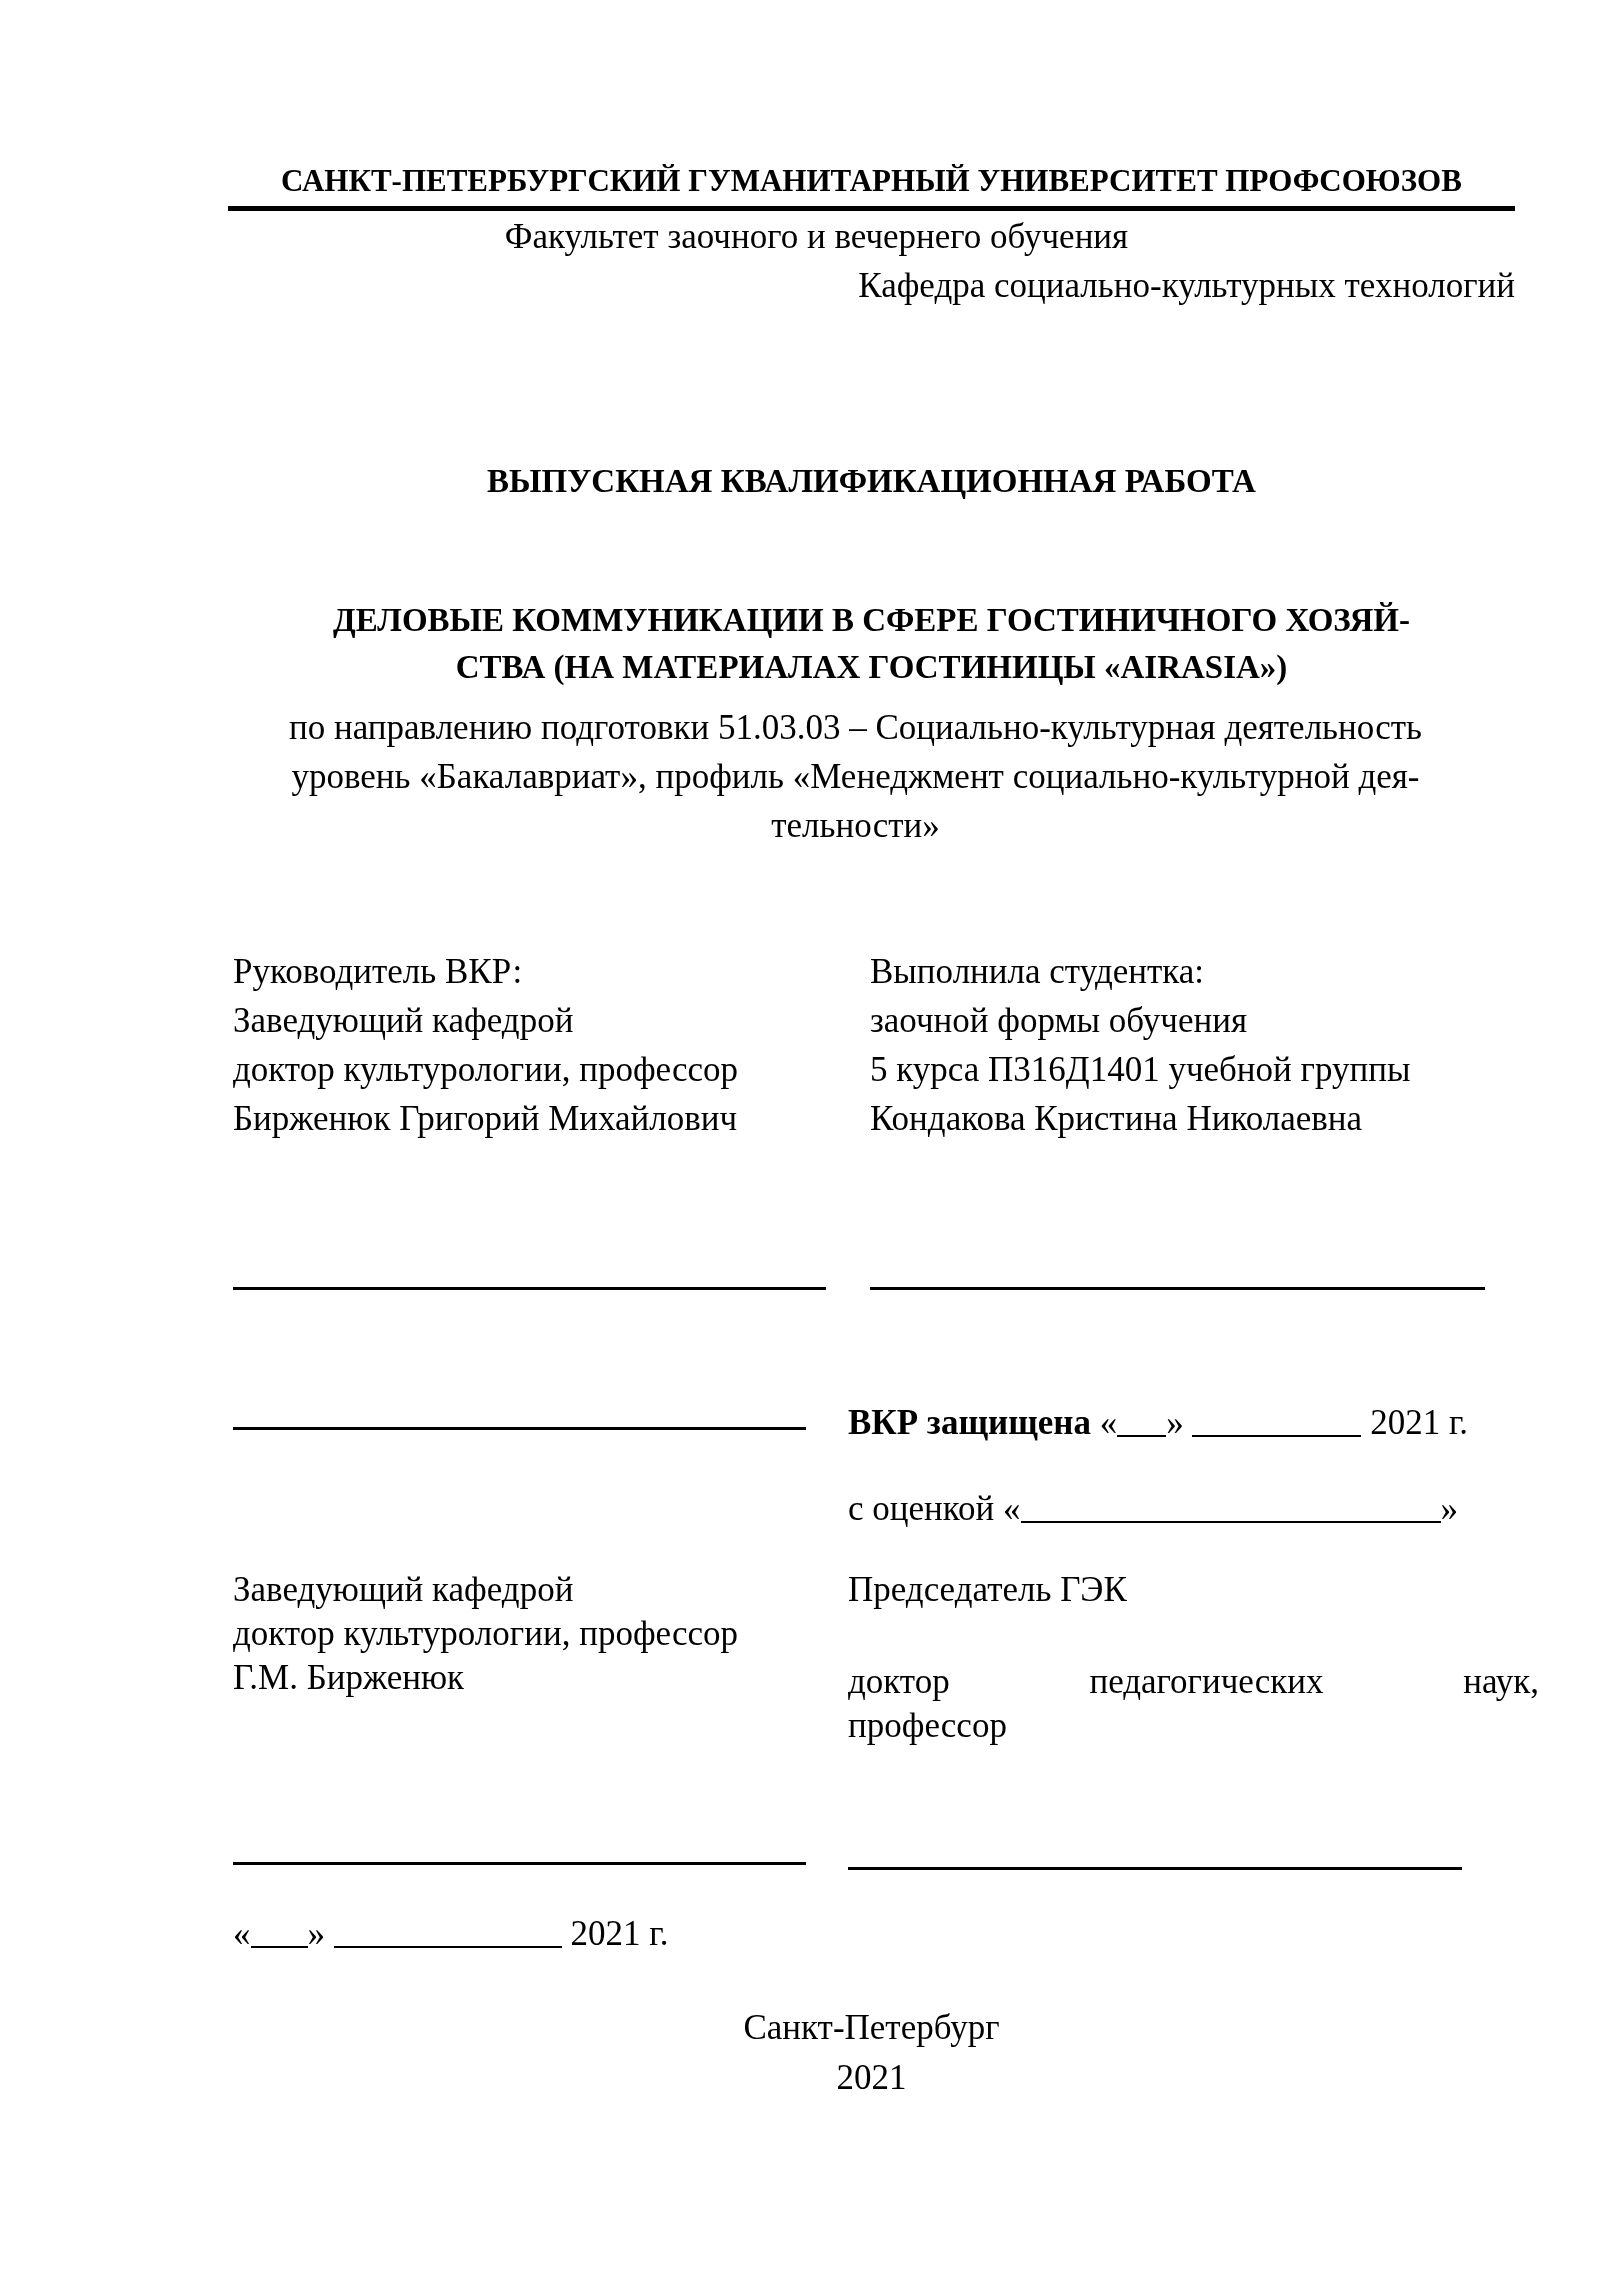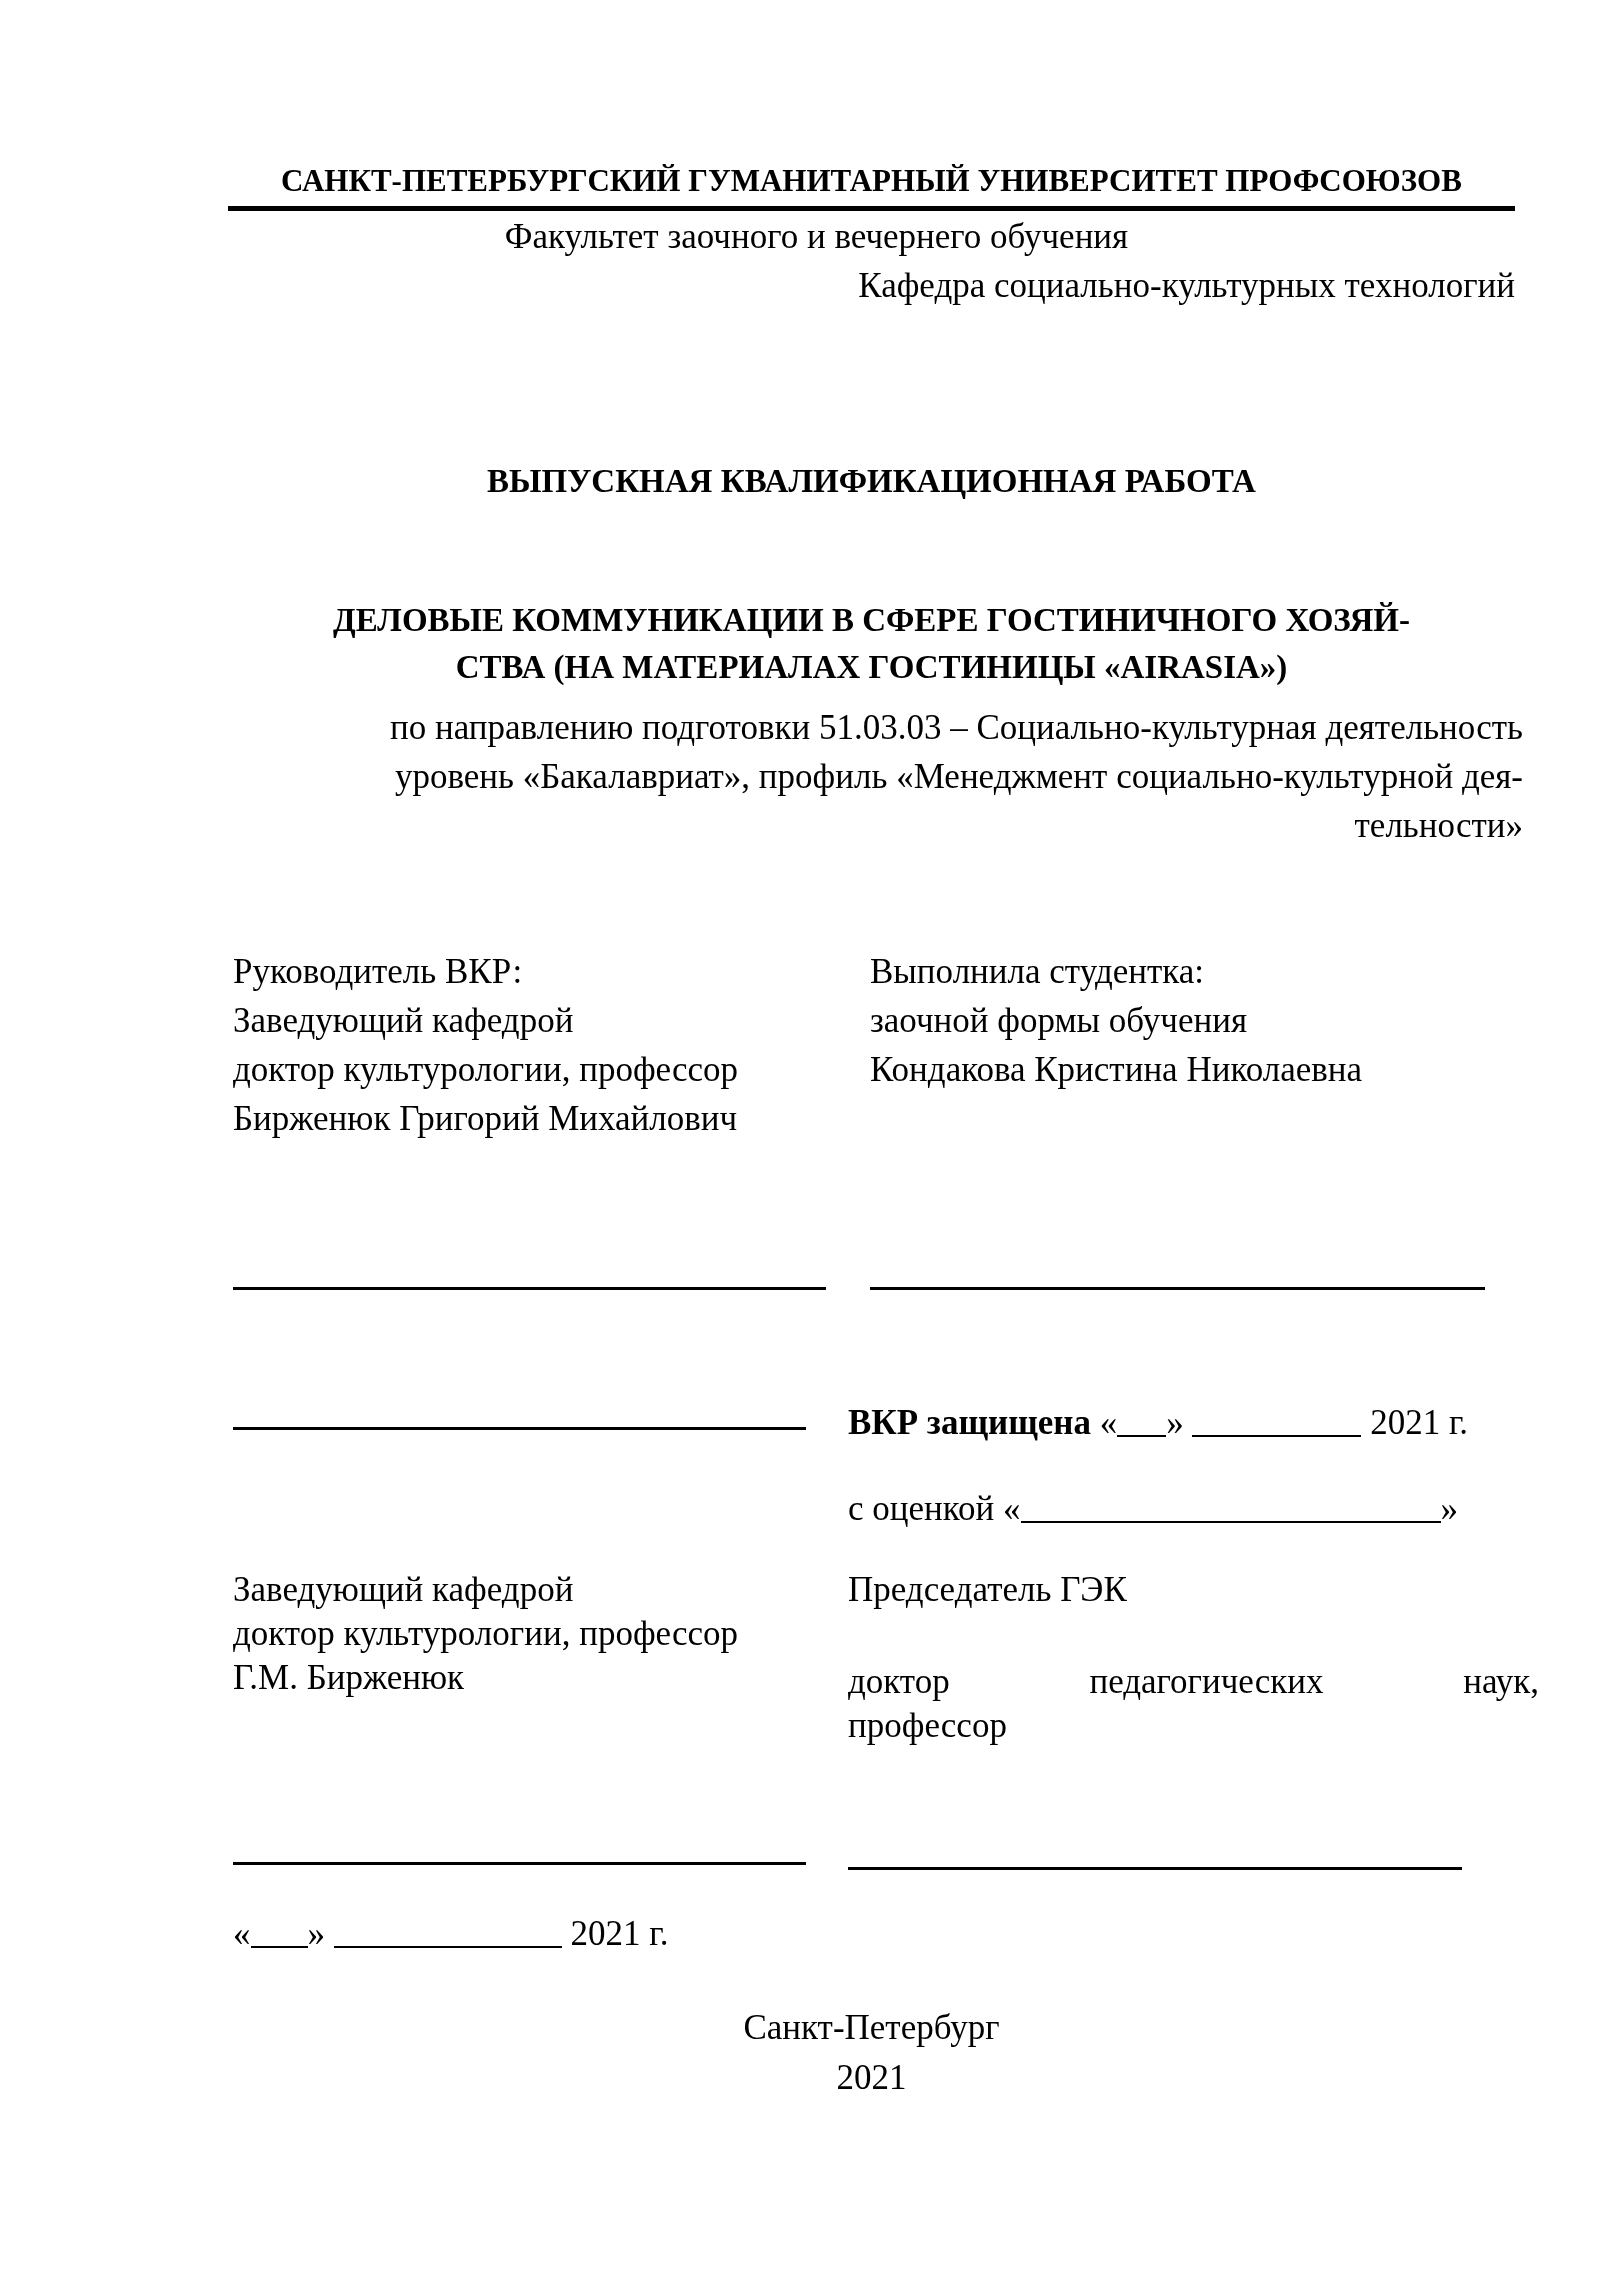--- a/index.html
+++ b/index.html
@@ -43,21 +43,21 @@
     }
     .title-line {
       left: 228px; width: 1287px; font-size: 33px; font-weight: bold;
       text-align: center;
       margin-top: 38px;
     }
     #title-line-1 { top: 564px; }
     #title-line-2 { top: 611px; }
 
     .dir-line {
-      left: 236px; width: 1287px; text-align: right;
+      left: 212px; width: 1287px; text-align: center;
     }
     #dir-line-1 { top: 707px; }
     #dir-line-2 { top: 756px; }
     #dir-line-3 { top: 805px; }
 
     
     .col-line { line-height: 49px; }
     #supervisor-block { left: 233px; top: 947px; }
     #student-block { left: 870px; top: 947px; }
 
@@ -113,20 +113,21 @@
 <div id="supervisor-block" class="abs t44">
   <div class="col-line">Руководитель ВКР:</div>
   <div class="col-line">Заведующий кафедрой</div>
   <div class="col-line">доктор культурологии, профессор</div>
   <div class="col-line">Бирженюк Григорий Михайлович</div>
 </div>
 
 <div id="student-block" class="abs t44">
   <div class="col-line">Выполнила студентка:</div>
   <div class="col-line">заочной формы обучения</div>
+  <div class="col-line">5 курса П316Д1401 учебной группы</div>
   <div class="col-line">Кондакова Кристина Николаевна</div>
 </div>
 
 <div id="sig-supervisor" class="abs sig-line"></div>
 <div id="sig-student" class="abs sig-line"></div>
 
 <div id="sig-head-1" class="abs sig-line"></div>
 <div id="defended" class="abs t44">
   <span class="bold">ВКР защищена</span>
   <span>«</span><span class="blank" style="width:49px"></span><span>»</span>

